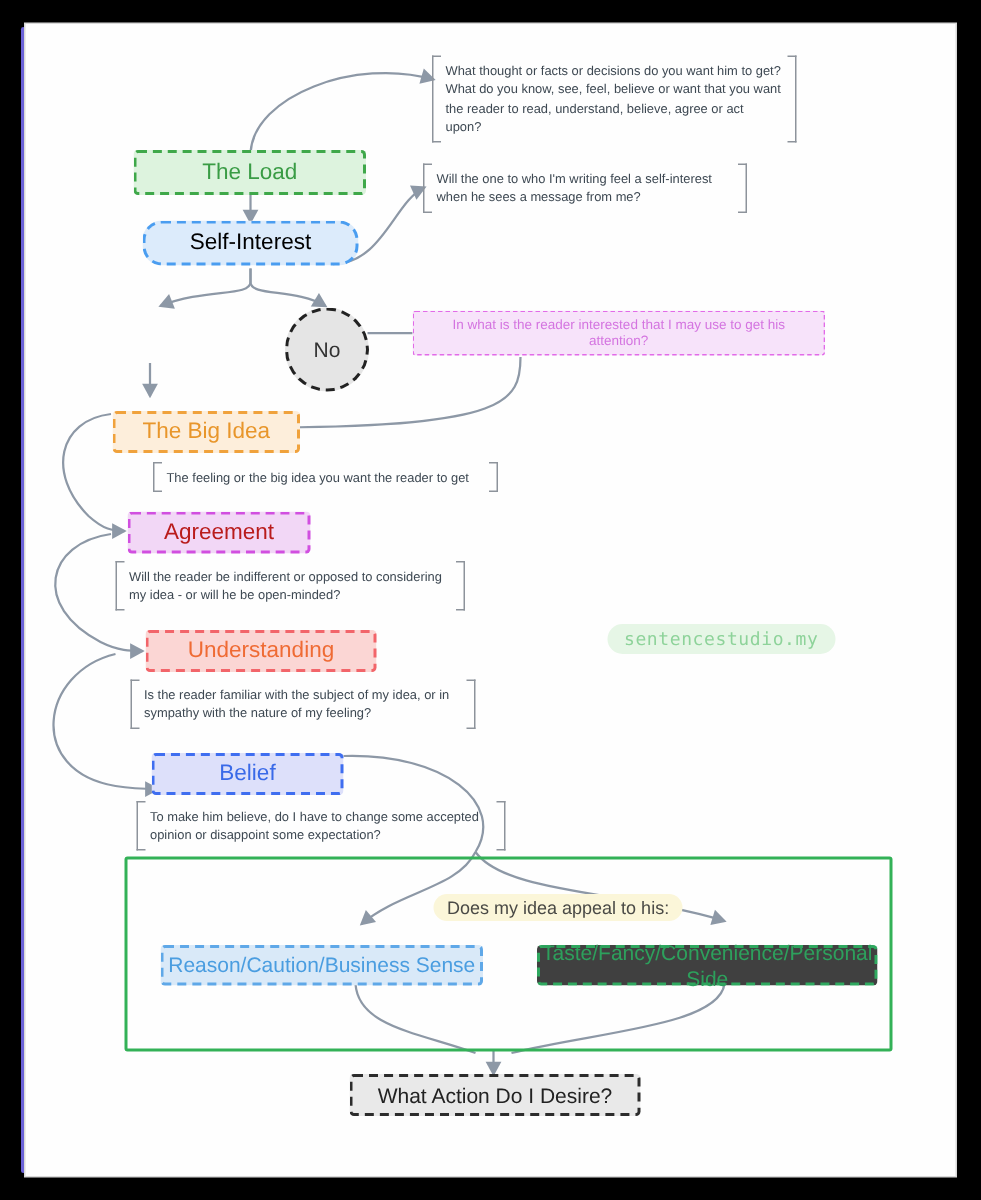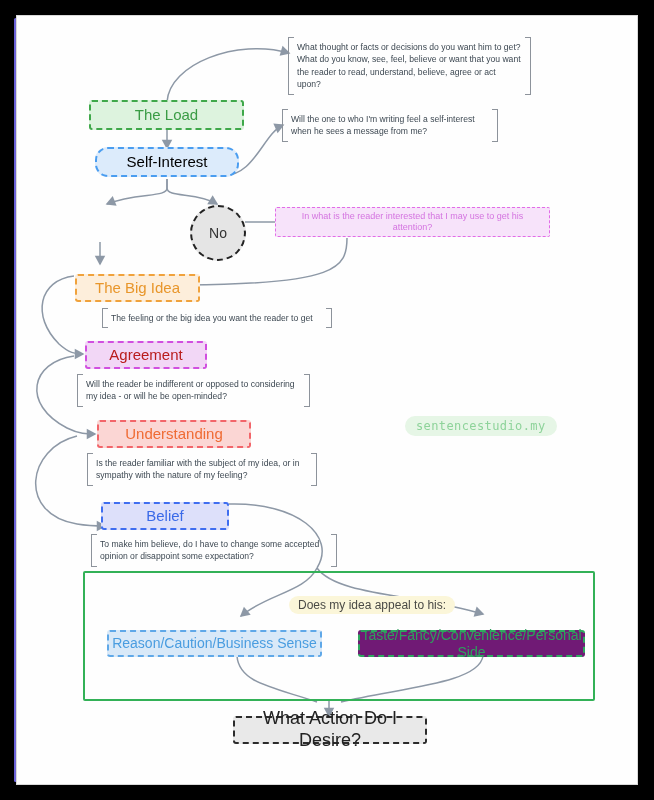--- a/index.html
+++ b/index.html
@@ -27,24 +27,24 @@
   .n-bigidea{border:2px dashed #f0a23c;background:#fdeedb;color:#e8962b;
     border-radius:3px;font-size:15px;}
   .n-agree{border:2px dashed #d14fe0;background:#f2d7f6;color:#b91c1c;
     border-radius:3px;font-size:15px;}
   .n-under{border:2px dashed #f2656a;background:#fbd6d4;color:#ef6b34;
     border-radius:3px;font-size:15px;}
   .n-belief{border:2px dashed #3f6ef0;background:#dde0fa;color:#3a6ae8;
     border-radius:3px;font-size:15px;}
   .n-reason{border:2px dashed #5fa8e8;background:#d9e9f8;color:#4a9de0;
     border-radius:3px;font-size:14px;}
-  .n-taste{border:2px dashed #2fa85f;background:#701a75;color:#2da05c;
+  .n-taste{border:2px dashed #2fa85f;background:#404040;color:#2da05c;
     border-radius:3px;font-size:14px;}
   .n-action{border:2px dashed #2c2c2c;background:#e9e9e9;color:#222;
-    border-radius:3px;font-size:18px;}
+    border-radius:3px;font-size:14px;}
 
   #group-box{position:absolute;border:2px solid #33b157;background:transparent;
     border-radius:2px;}
 
   .group-label{position:absolute;background:#fbf6d9;color:#4a4a46;
     font-size:12px;padding:2px 9px;border-radius:9px;white-space:nowrap;}
 
   .note{position:absolute;color:#3d4852;font-size:8.6px;line-height:1.45;
     padding:4px 9px;white-space:pre-line;}
   .note::before,.note::after{content:"";position:absolute;top:0;bottom:0;width:5px;

